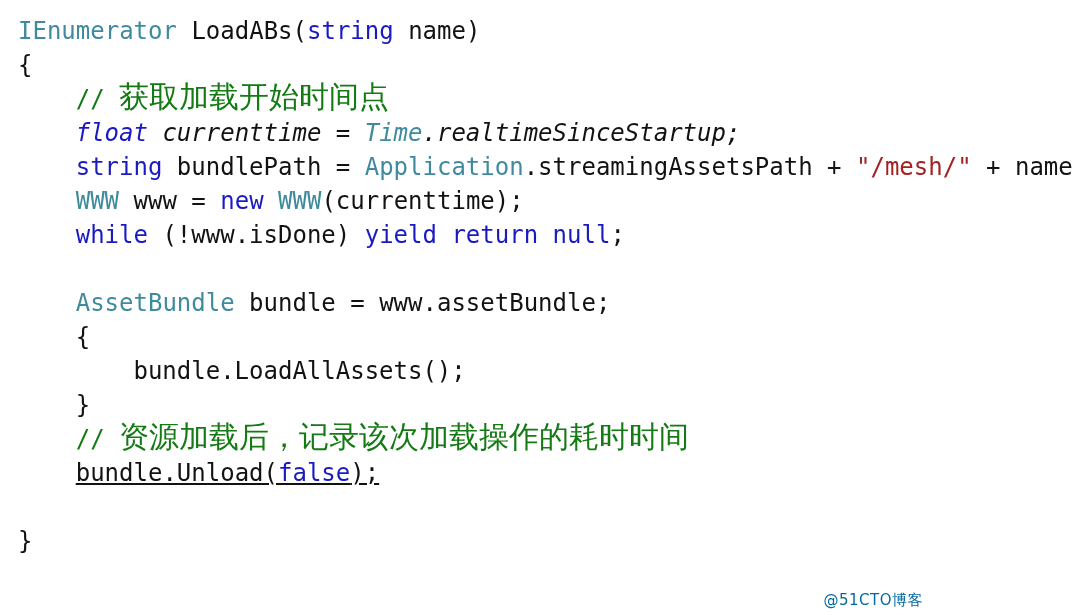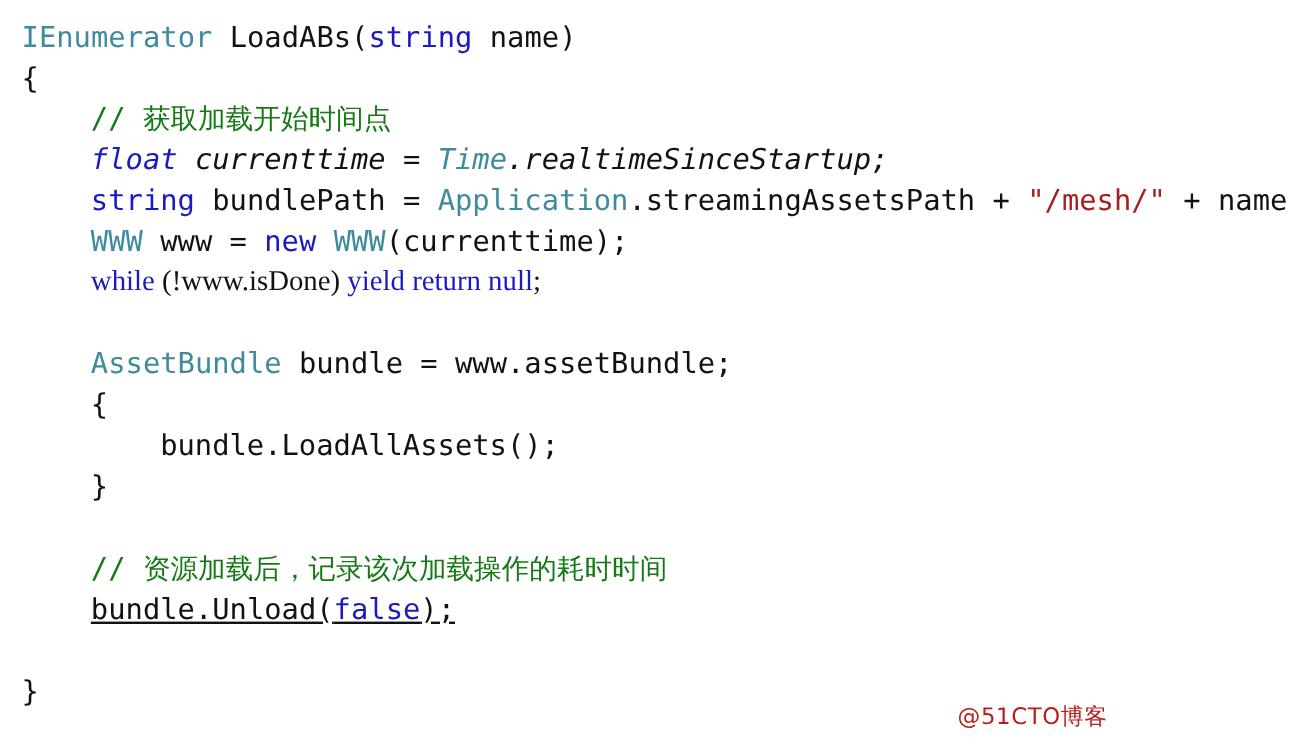--- a/index.html
+++ b/index.html
@@ -32,49 +32,49 @@
   }
   .tok { font-family: inherit; }
   .tok-plain   { color: #121212; }
   .tok-keyword { color: #1a1ac2; }
   .tok-type    { color: #3f8b9d; }
   .tok-string  { color: #a32121; }
   .tok-comment { color: #147a14; }
   .tok-punct   { color: #121212; }
   .cjk {
     font-family: Liberation Mono, monospace;
-    font-size: 23px;
+    font-size: 30px;
   }
   #watermark {
     position: absolute;
     right: 10px;
     bottom: 5px;
     font-family: "DejaVu Sans", "Liberation Sans", sans-serif;
-    font-size: 19px;
-    color: #b91c1c;
+    font-size: 15px;
+    color: #0369a1;
     letter-spacing: 0.5px;
     user-select: none;
   }
 </style>
 </head>
 <body>
 
 <div id="code-view">
   <div id="code-lines">
       <div class="code-line" style="padding-left: 0px;"><span class="tok tok-type">IEnumerator</span><span class="tok tok-plain"> LoadABs</span><span class="tok tok-punct">(</span><span class="tok tok-keyword">string</span><span class="tok tok-plain"> name</span><span class="tok tok-punct">)</span></div>
       <div class="code-line" style="padding-left: 0px;"><span class="tok tok-punct">{</span></div>
       <div class="code-line" style="padding-left: 57.72px;"><span class="tok tok-comment">// </span><span class="tok tok-comment cjk">获取加载开始时间点</span></div>
       <div class="code-line" style="padding-left: 57.72px; font-style: italic;"><span class="tok tok-keyword">float</span><span class="tok tok-plain"> currenttime = </span><span class="tok tok-type">Time</span><span class="tok tok-plain">.realtimeSinceStartup;</span></div>
       <div class="code-line" style="padding-left: 57.72px;"><span class="tok tok-keyword">string</span><span class="tok tok-plain"> bundlePath = </span><span class="tok tok-type">Application</span><span class="tok tok-plain">.streamingAssetsPath + </span><span class="tok tok-string">"/mesh/"</span><span class="tok tok-plain"> + name;</span></div>
       <div class="code-line" style="padding-left: 57.72px;"><span class="tok tok-type">WWW</span><span class="tok tok-plain"> www = </span><span class="tok tok-keyword">new</span><span class="tok tok-plain"> </span><span class="tok tok-type">WWW</span><span class="tok tok-plain">(currenttime);</span></div>
-      <div class="code-line" style="padding-left: 57.72px; font-family: Liberation Serif, serif;"><span class="tok tok-keyword">while</span><span class="tok tok-plain"> (!www.isDone) </span><span class="tok tok-keyword">yield</span><span class="tok tok-plain"> </span><span class="tok tok-keyword">return</span><span class="tok tok-plain"> </span><span class="tok tok-keyword">null</span><span class="tok tok-plain">;</span></div>
+      <div class="code-line" style="padding-left: 57.72px;"><span class="tok tok-keyword">while</span><span class="tok tok-plain"> (!www.isDone) </span><span class="tok tok-keyword">yield</span><span class="tok tok-plain"> </span><span class="tok tok-keyword">return</span><span class="tok tok-plain"> </span><span class="tok tok-keyword">null</span><span class="tok tok-plain">;</span></div>
       <div class="code-line" style="padding-left: 0px;">&nbsp;</div>
       <div class="code-line" style="padding-left: 57.72px;"><span class="tok tok-type">AssetBundle</span><span class="tok tok-plain"> bundle = www.assetBundle;</span></div>
       <div class="code-line" style="padding-left: 57.72px;"><span class="tok tok-punct">{</span></div>
       <div class="code-line" style="padding-left: 115.44px;"><span class="tok tok-plain">bundle.LoadAllAssets();</span></div>
       <div class="code-line" style="padding-left: 57.72px;"><span class="tok tok-punct">}</span></div>
-      <div class="code-line" style="padding-left: 57.72px; margin-top: 35px;"><span class="tok tok-comment">// </span><span class="tok tok-comment cjk">资源加载后，记录该次加载操作的耗时时间</span></div>
+      <div class="code-line" style="padding-left: 57.72px;"><span class="tok tok-comment">// </span><span class="tok tok-comment cjk">资源加载后，记录该次加载操作的耗时时间</span></div>
       <div class="code-line" style="padding-left: 57.72px; text-decoration: underline;"><span class="tok tok-plain">bundle.Unload(</span><span class="tok tok-keyword">false</span><span class="tok tok-plain">);</span></div>
       <div class="code-line" style="padding-left: 0px;">&nbsp;</div>
       <div class="code-line" style="padding-left: 0px;"><span class="tok tok-punct">}</span></div>
     </div>
   <div id="watermark">@51CTO博客</div>
 </div>
 
 </body></html>

